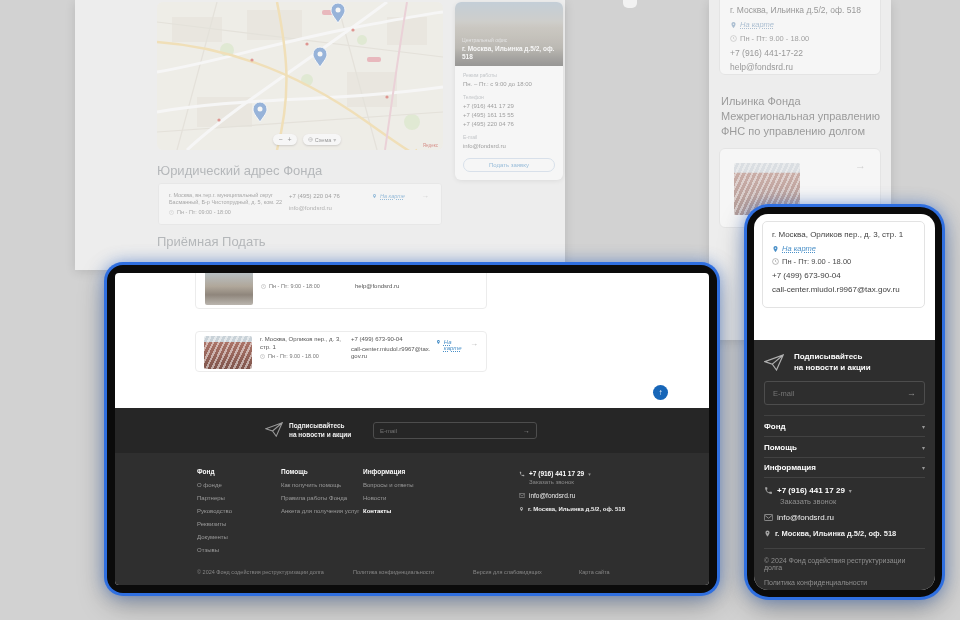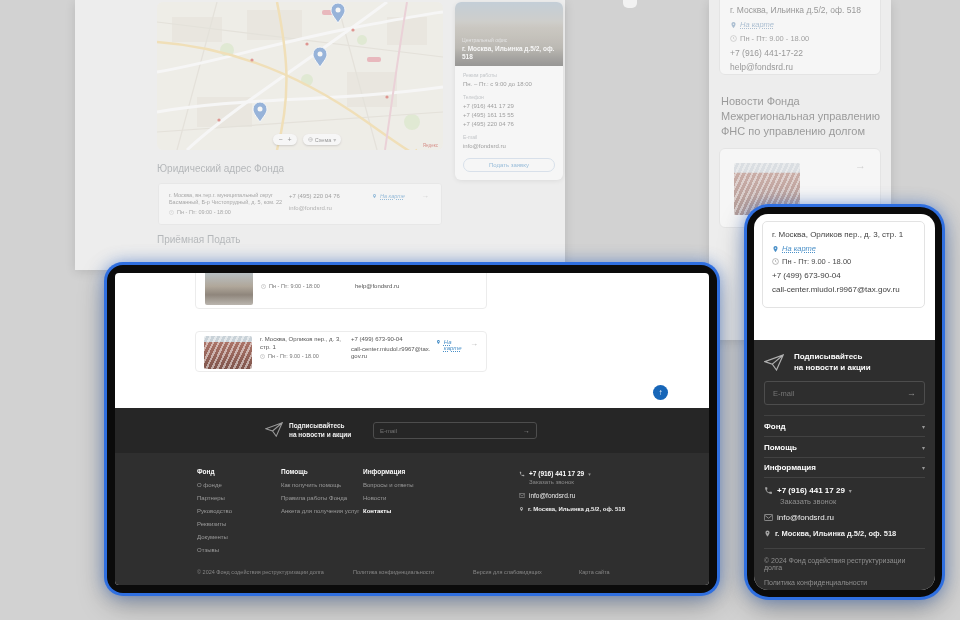--- a/index.html
+++ b/index.html
@@ -31,21 +31,21 @@
       background:linear-gradient(180deg,rgba(0,0,0,0) 30%,rgba(30,30,30,.6) 100%); }
   .photo-office .cap { position:absolute; left:7px; right:6px; bottom:5px; color:#fff; }
   .cap-lbl { font-size:5px; color:#ddd; display:block; margin-bottom:2px; }
   .cap-adr { font-size:6.5px; font-weight:bold; line-height:8px; display:block; }
   .oc-body { padding:6px 8px 8px; }
   .lbl { font-size:5px; color:#9aa0a6; margin-top:5px; }
   .val { font-size:6px; color:#555; line-height:9px; margin-top:2px; }
   #oc-btn { margin-top:7px; height:14px; border:1px solid #c5d5e8; border-radius:8px; color:#4a90c8;
             font-size:6px; display:flex; align-items:center; justify-content:center; background:#fff; }
 
-  .h-gray { font-size:10px; color:#82878c; }
+  .h-gray { font-size:13px; color:#82878c; }
   #legal-card { left:83px; top:183px; width:284px; height:42px; border:1px solid #e3e3e3; border-radius:3px; background:#fcfcfc; }
   .t55 { font-size:5.5px; color:#666; line-height:7px; }
   .t6  { font-size:6px; color:#555; }
   .blue-link { color:#4a90c8; text-decoration:underline; text-decoration-style:dotted;font-style:italic; }
   .icon-row { display:flex; align-items:center; gap:3px; }
   .arrow { color:#b5b5b5; }
 
   #corner-widget { left:623px; top:0; width:14px; height:8px; background:#f5f5f5; border-radius:0 0 5px 5px; opacity:.9; }
 
   
@@ -253,21 +253,21 @@
         <svg class="ic" width="7" height="7" viewBox="0 0 24 24">
               <circle cx="12" cy="12" r="10" fill="none" stroke="#8a8a8a" stroke-width="2"></circle>
               <path d="M12 7v5l3 2" fill="none" stroke="#8a8a8a" stroke-width="2"></path>
             </svg>
         <span style="font-size:7.5px; color:#5a5a5a;">Пн - Пт: 9.00 - 18.00</span>
       </span>
       <span class="line" style="top:69px; font-size:8.5px; color:#4a4a4a;">+7 (916) 441-17-22</span>
       <span class="line" style="top:83px; font-size:8.5px; color:#4a4a4a;">help@fondsrd.ru</span>
     </div>
     <div id="mb-head" class="abs">
-      <div>Новости Фонда</div>
+      <div>Ильинка Фонда</div>
       <div>Межрегиональная управлению</div>
       <div>ФНС по управлению долгом</div>
     </div>
     <div id="mb-card2" class="abs">
       <span class="abs arrow" style="right:14px; top:10px; font-size:11px;">→</span>
       <div class="abs photo-fns" style="left:14px; top:14px; width:66px; height:52px; border-radius:2px;"></div>
     </div>
    </div>
   </div>
 

